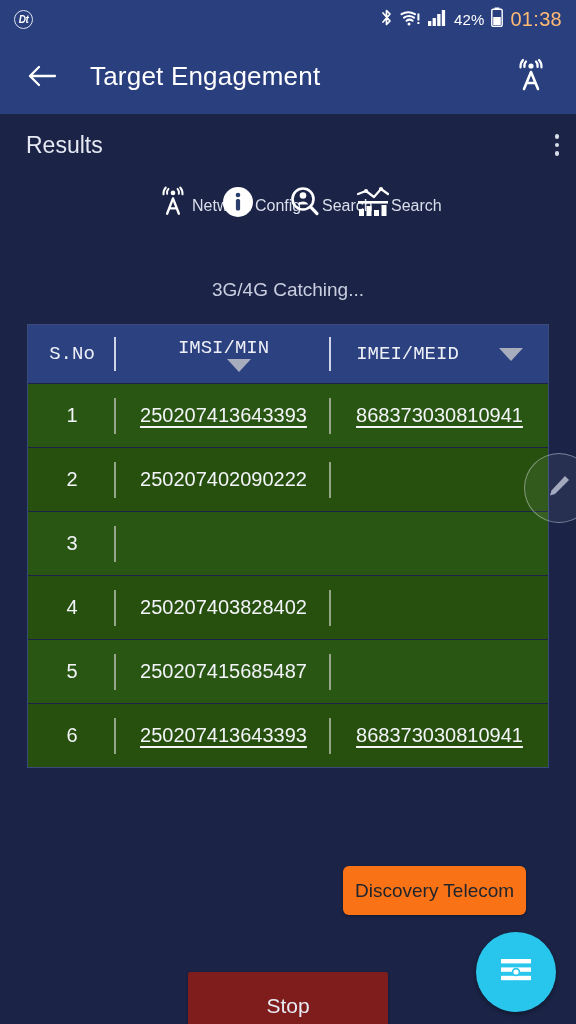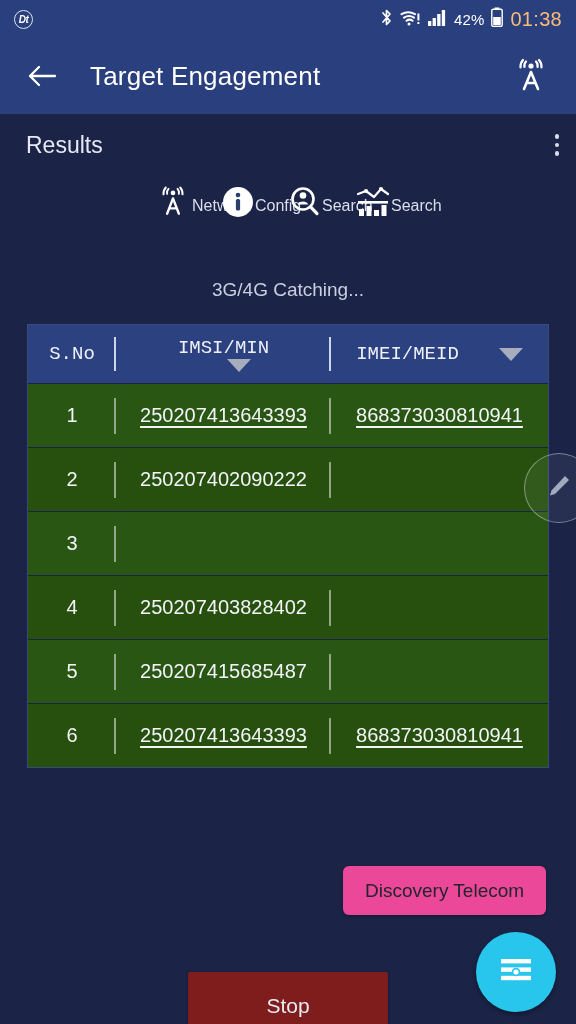--- a/index.html
+++ b/index.html
@@ -245,22 +245,22 @@
     justify-content: center;
     cursor: pointer;
   }
 
   
   .fab-chip {
     position: absolute;
     top: 866px;
     left: 343px;
     height: 49px;
-    padding: 0 22px;
-    background: #ec4899;
+    padding: 0 12px;
+    background: #f97316;
     border-radius: 6px;
     display: flex;
     align-items: center;
     box-shadow: 0 1px 3px rgba(0,0,0,0.35);
     font-size: 19px;
     color: #22252c;
   }
 
   
   .stop-btn {

